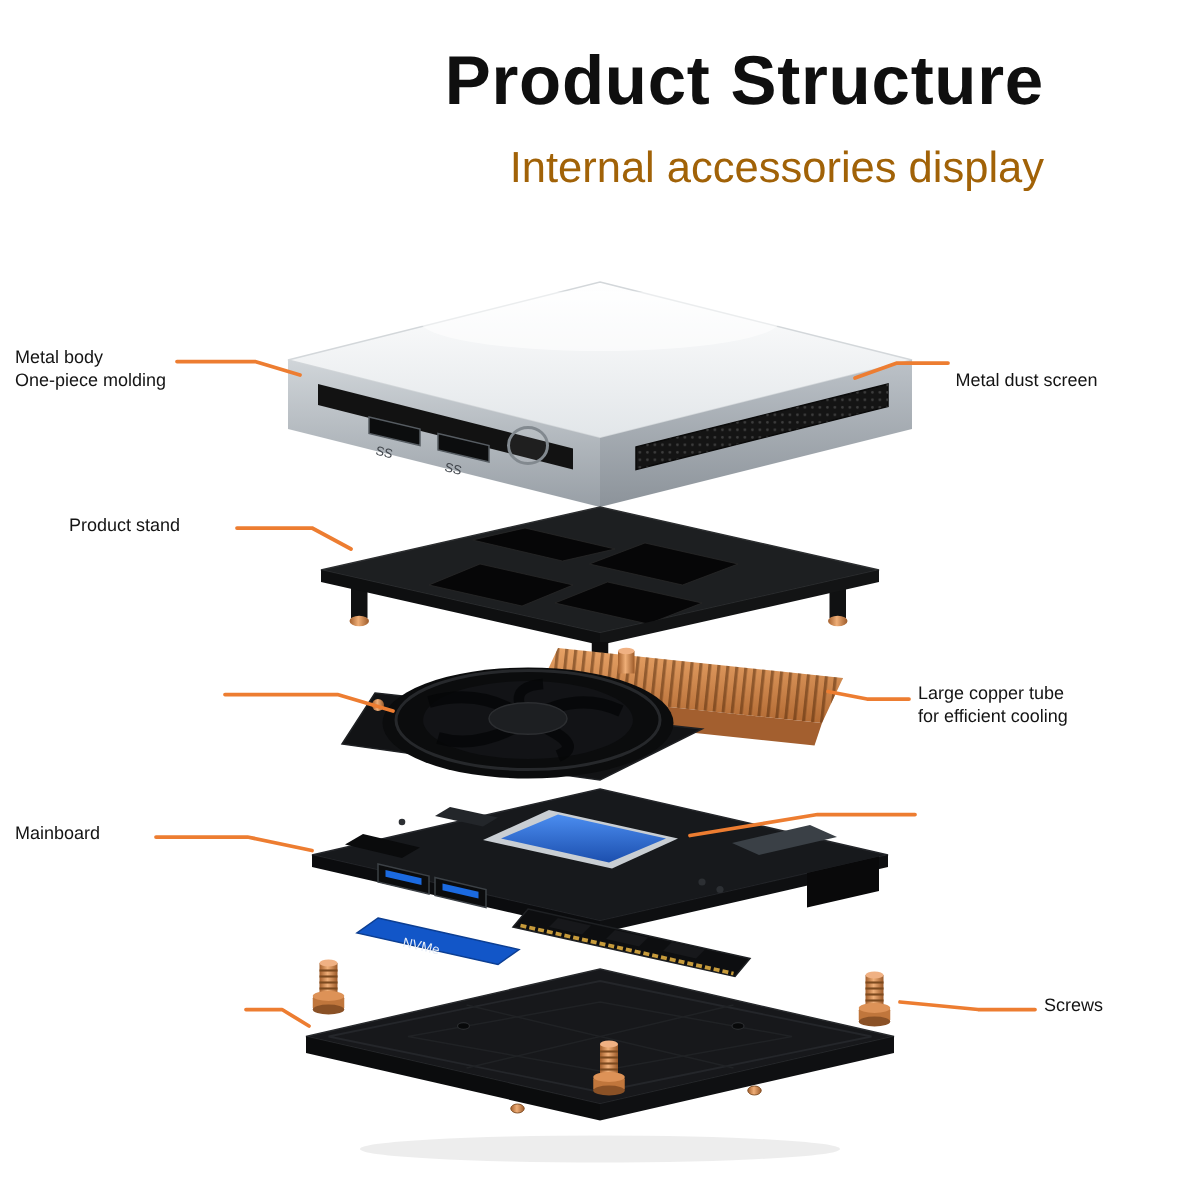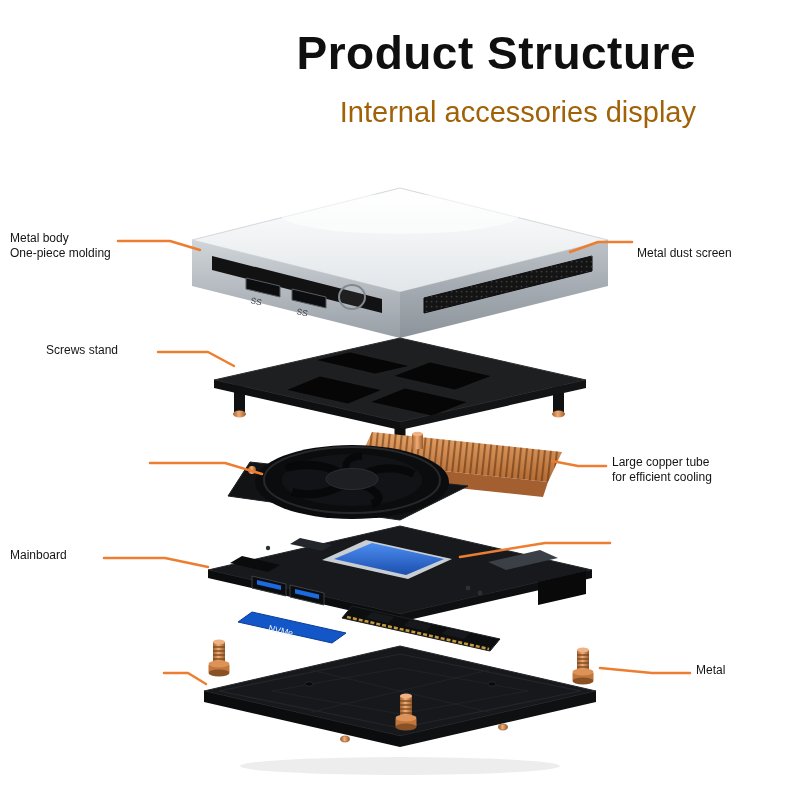--- a/index.html
+++ b/index.html
@@ -208,19 +208,19 @@
       <polyline points="632,242 598,242 570,252"></polyline>
       <polyline points="606,466 578,466 552,461"></polyline>
       <polyline points="610,543 545,543 460,557"></polyline>
       <polyline points="690,673 652,673 600,668"></polyline>
     </g>
   </svg>
 
   <div class="label l-metal-body">Metal body
 One-piece molding</div>
   <div class="label l-dust">Metal dust screen</div>
-  <div class="label l-stand">Screws stand</div>
+  <div class="label l-stand">Product stand</div>
   <div class="label l-copper">Large copper tube
 for efficient cooling</div>
   <div class="label l-mainboard">Mainboard</div>
-  <div class="label l-screws">Metal</div>
+  <div class="label l-screws">Screws</div>
 
 </div>
 
 </body></html>

